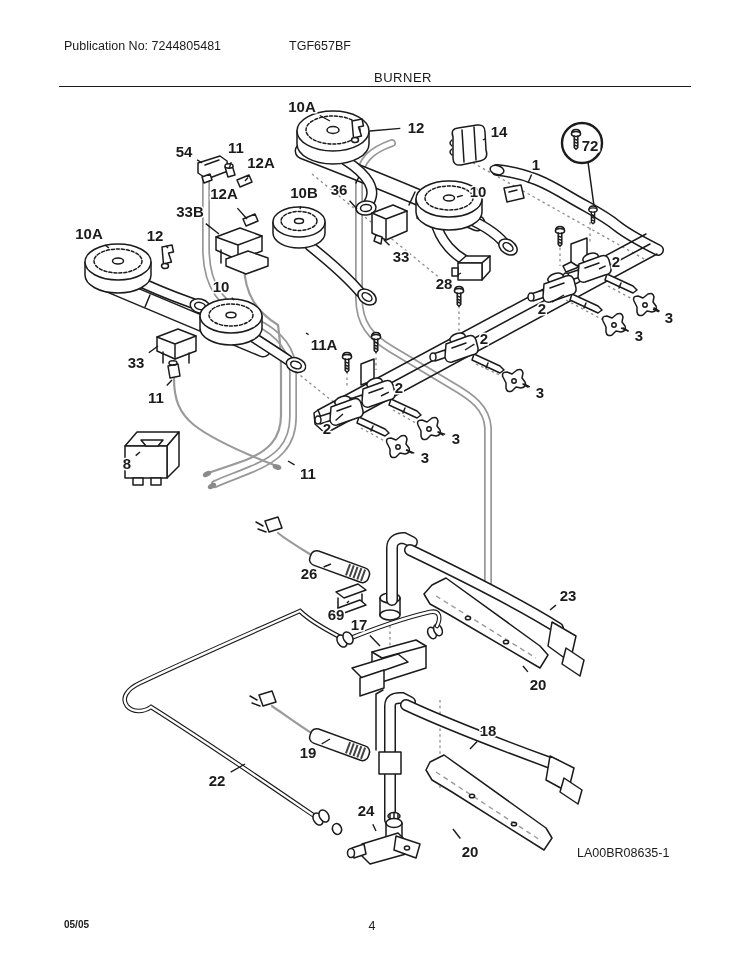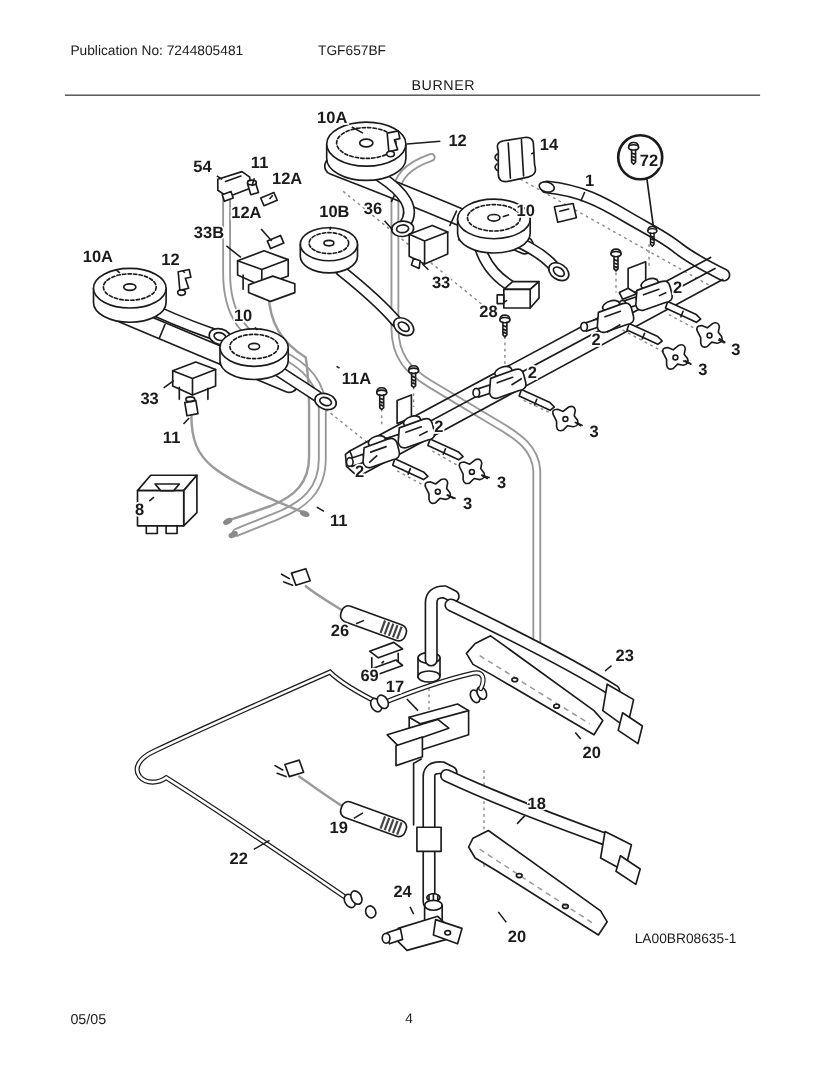--- a/index.html
+++ b/index.html
@@ -2,21 +2,21 @@
 <html><head>
 <meta charset="utf-8">
 <style>
   html,body{margin:0;padding:0;}
   body{width:750px;height:971px;background:#ffffff;position:relative;overflow:hidden;
        font-family:"Liberation Sans", sans-serif;color:#1b1b1b;}
   .hdr-pub{position:absolute;left:64px;top:39px;font-size:12.5px;}
   .hdr-model{position:absolute;left:0;top:39px;width:640px;text-align:center;font-size:12.5px;}
   .hdr-title{position:absolute;left:0;top:70px;width:750px;text-align:center;font-size:13px;letter-spacing:.5px;margin-left:28px;}
   .hdr-rule{position:absolute;left:59px;top:86px;width:632px;height:0;border-top:1.7px solid #1b1b1b;}
-  .ftr-date{position:absolute;left:64px;top:919px;font-size:13px;}
+  .ftr-date{position:absolute;left:64px;top:919px;font-size:10px;font-weight:bold;}
   .ftr-page{position:absolute;left:0;top:919px;width:744px;text-align:center;font-size:12.5px;}
   svg.diagram{position:absolute;left:0;top:0;}
   .ln{fill:none;stroke:#1b1b1b;stroke-width:1.5;stroke-linecap:round;stroke-linejoin:round;}
   .fw{fill:#ffffff;stroke:#1b1b1b;stroke-width:1.5;stroke-linecap:round;stroke-linejoin:round;}
   .dot{fill:none;stroke:#8c8c8c;stroke-width:1.3;stroke-dasharray:2.5 3.2;}
   .gto{fill:none;stroke:#979797;stroke-width:8;stroke-linecap:round;}
   .gti{fill:none;stroke:#ffffff;stroke-width:4.6;stroke-linecap:round;}
   .to13{fill:none;stroke:#1b1b1b;stroke-width:12;stroke-linecap:round;}
   .ti13{fill:none;stroke:#ffffff;stroke-width:9;stroke-linecap:round;}
   .to11{fill:none;stroke:#1b1b1b;stroke-width:11;stroke-linecap:round;}

